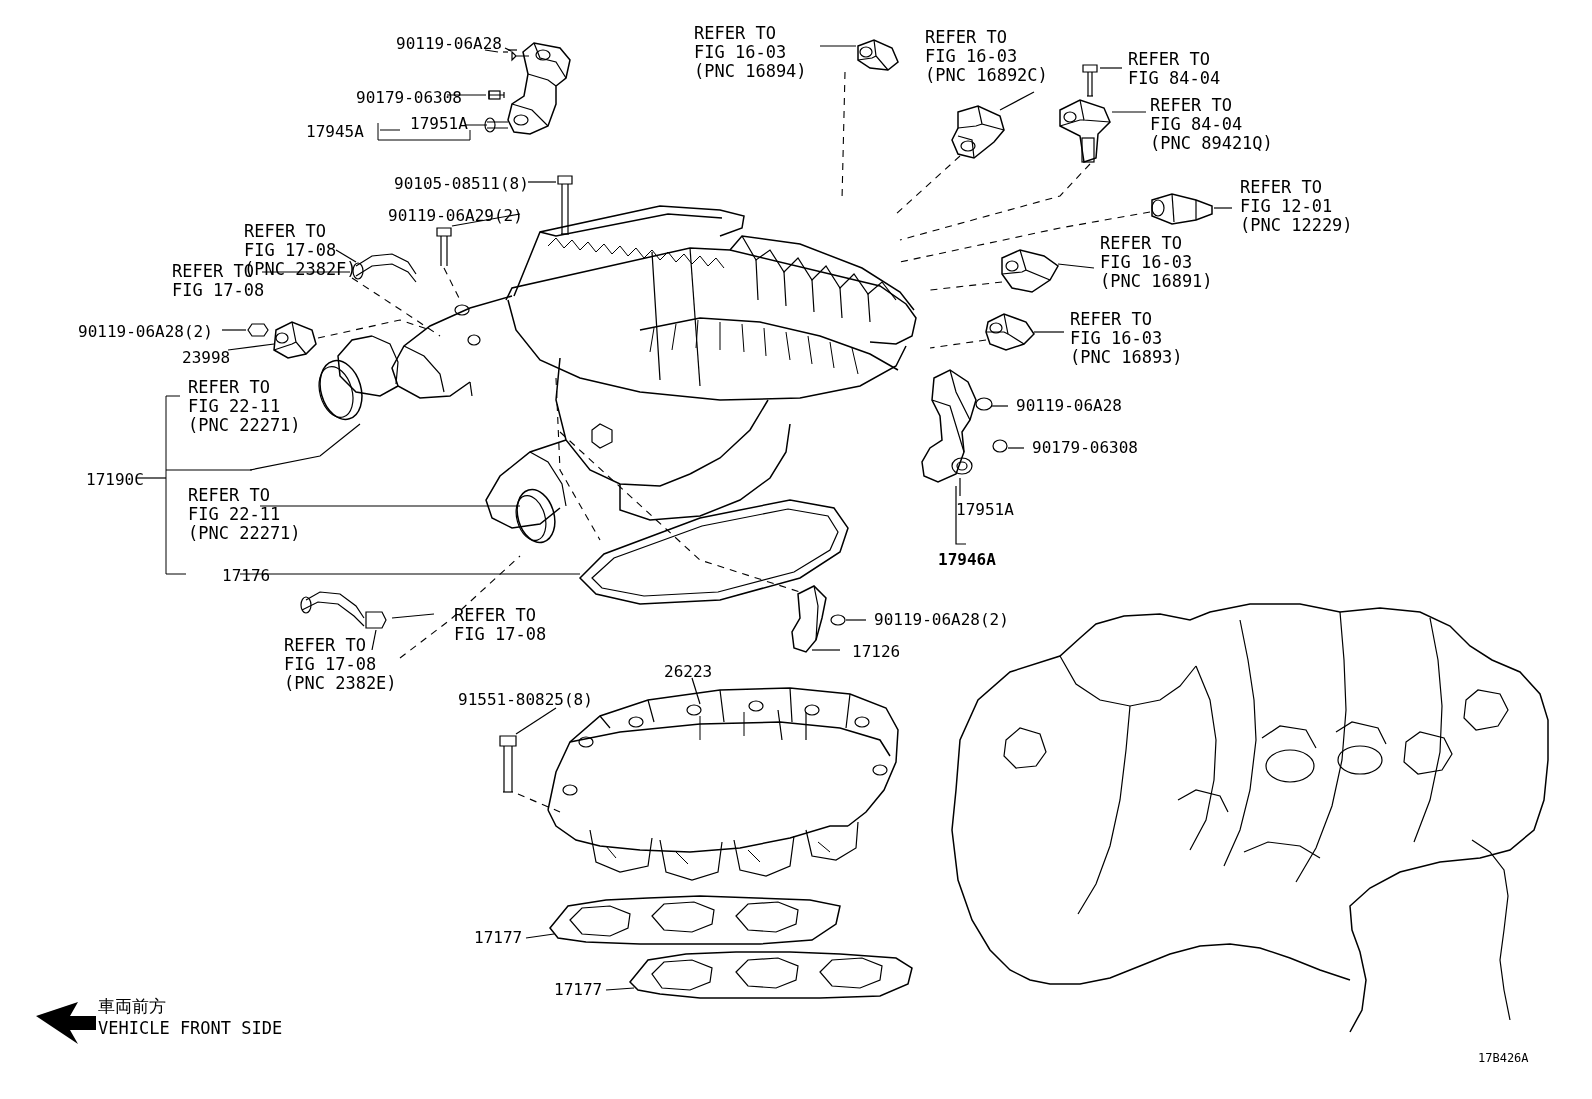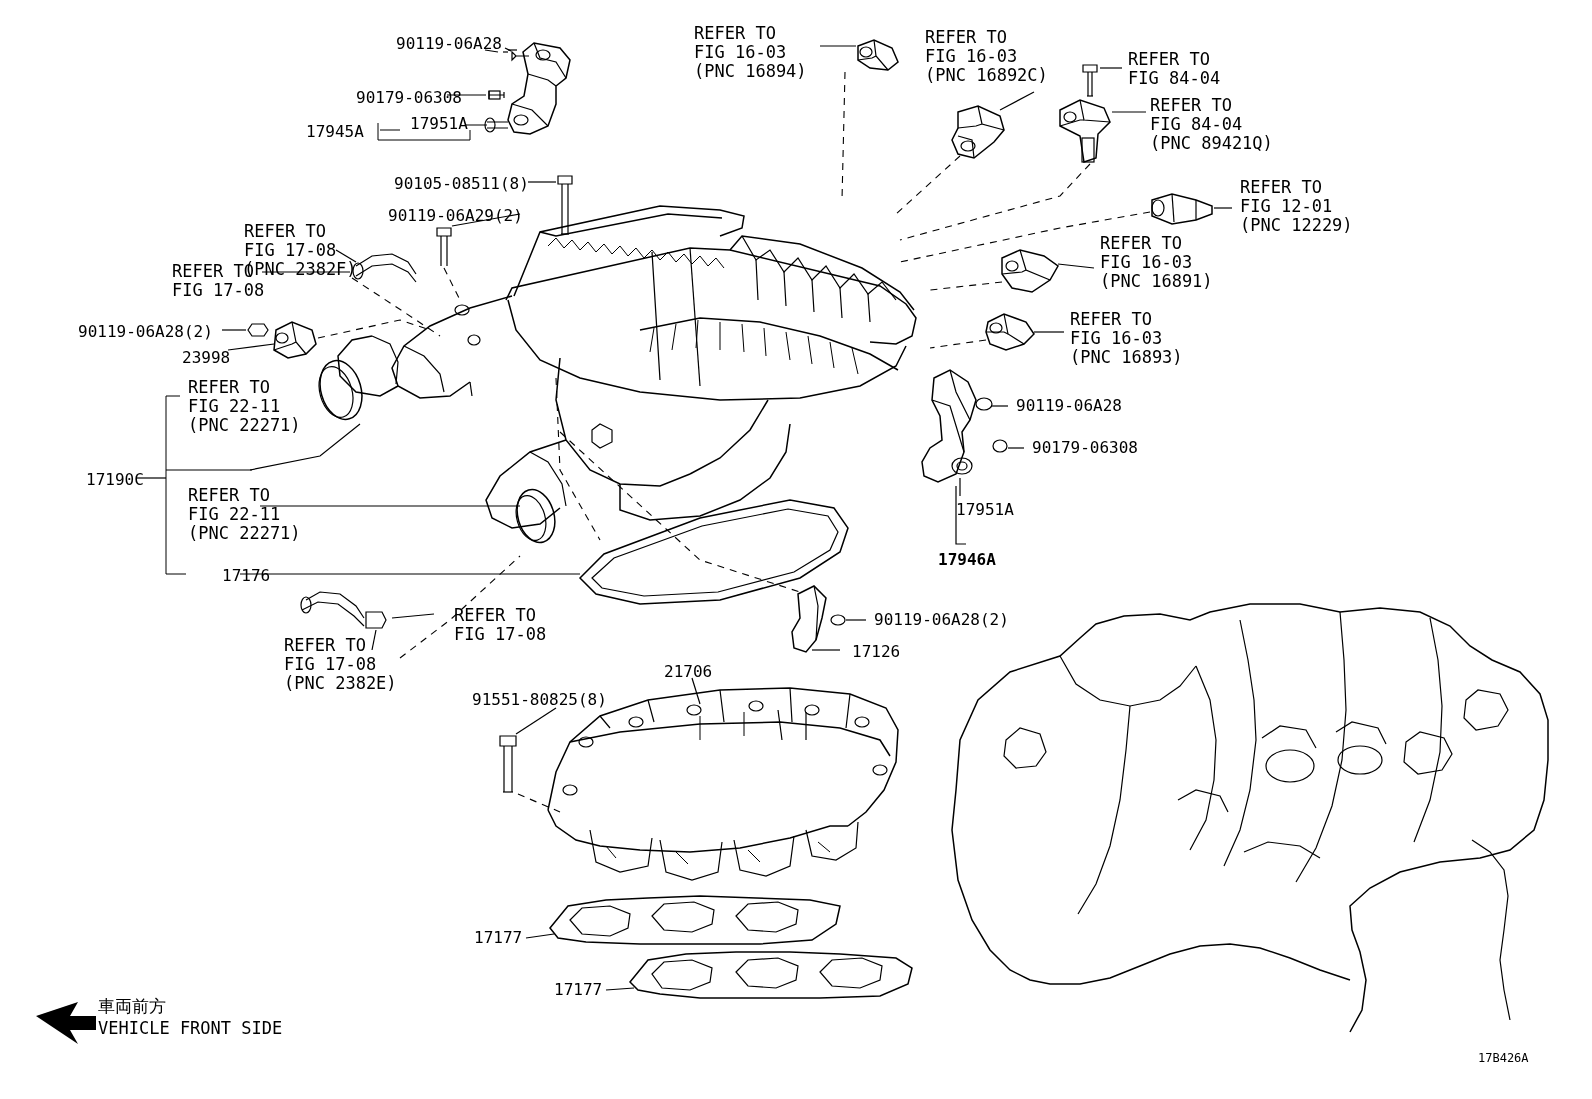--- a/index.html
+++ b/index.html
@@ -400,22 +400,22 @@
   <div class="lbl code" style="left:956px; top:500px;">17951A</div>
   <div class="lbl code" style="left:938px; top:550px;font-weight:bold;">17946A</div>
 
   <div class="lbl small" style="left:454px; top:606px;">REFER TO
 FIG 17-08</div>
   <div class="lbl small" style="left:284px; top:636px;">REFER TO
 FIG 17-08
 (PNC 2382E)</div>
   <div class="lbl code" style="left:874px; top:610px;">90119-06A28(2)</div>
   <div class="lbl code" style="left:852px; top:642px;">17126</div>
-  <div class="lbl code" style="left:664px; top:662px;">21706</div>
-  <div class="lbl code" style="left:472px; top:690px;">91551-80825(8)</div>
+  <div class="lbl code" style="left:664px; top:662px;">26223</div>
+  <div class="lbl code" style="left:458px; top:690px;">91551-80825(8)</div>
   <div class="lbl code" style="left:474px; top:928px;">17177</div>
   <div class="lbl code" style="left:554px; top:980px;">17177</div>
 
   <div class="lbl" style="left:98px; top:996px; font-size:17px;">車両前方</div>
   <div class="lbl" style="left:98px; top:1018px; font-size:17px;text-align:right;">VEHICLE FRONT SIDE</div>
 
   <div class="lbl" style="left:1478px; top:1048px; font-size:12px;">17B426A</div>
 
 </div>
 

